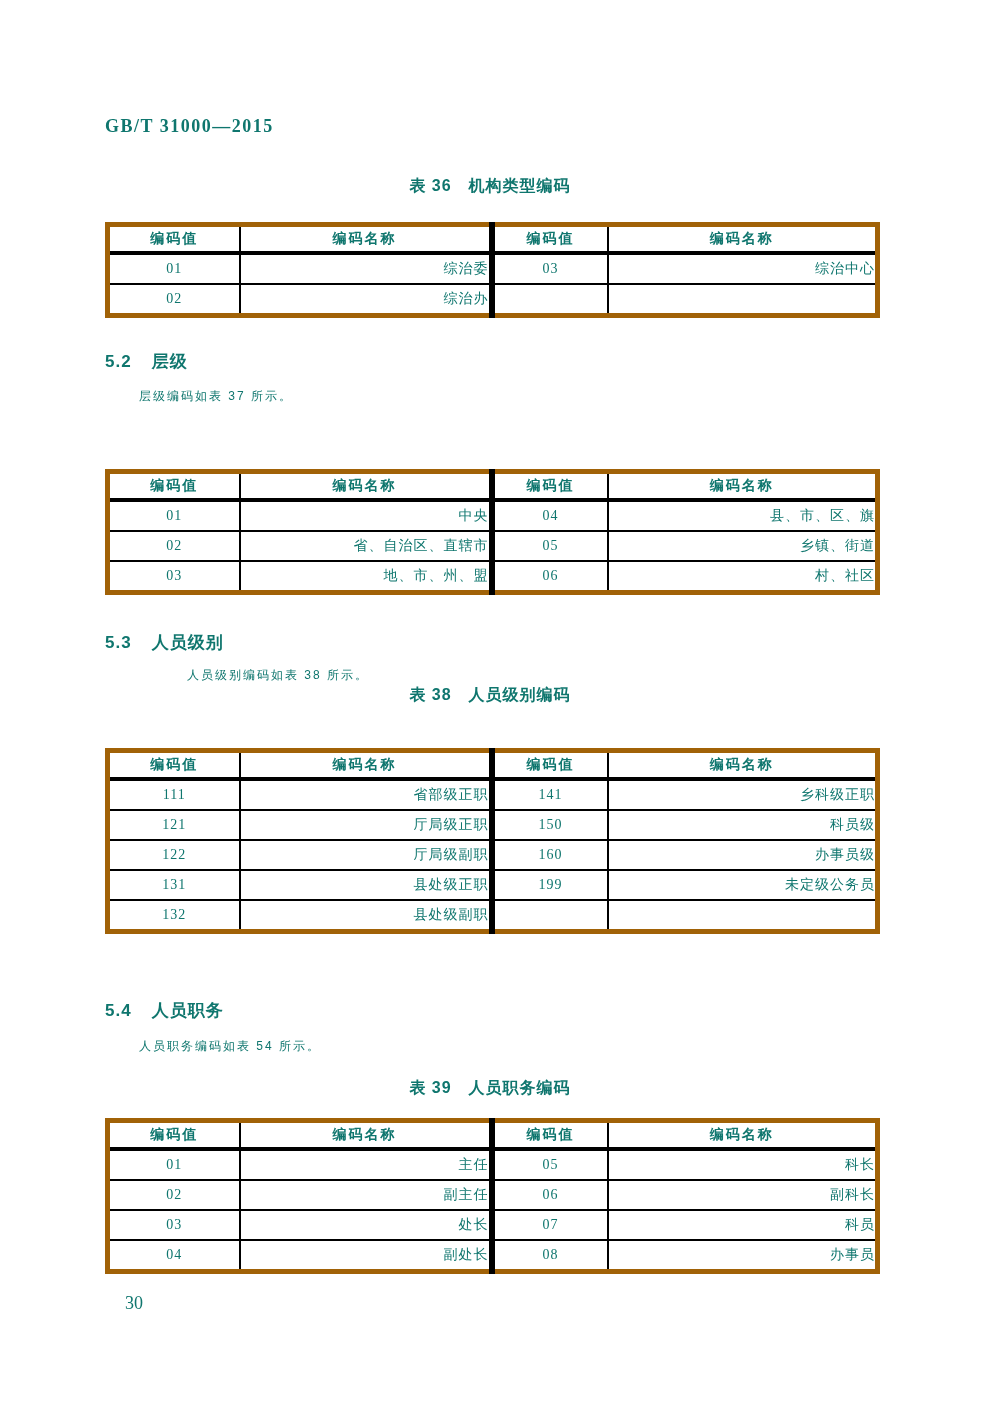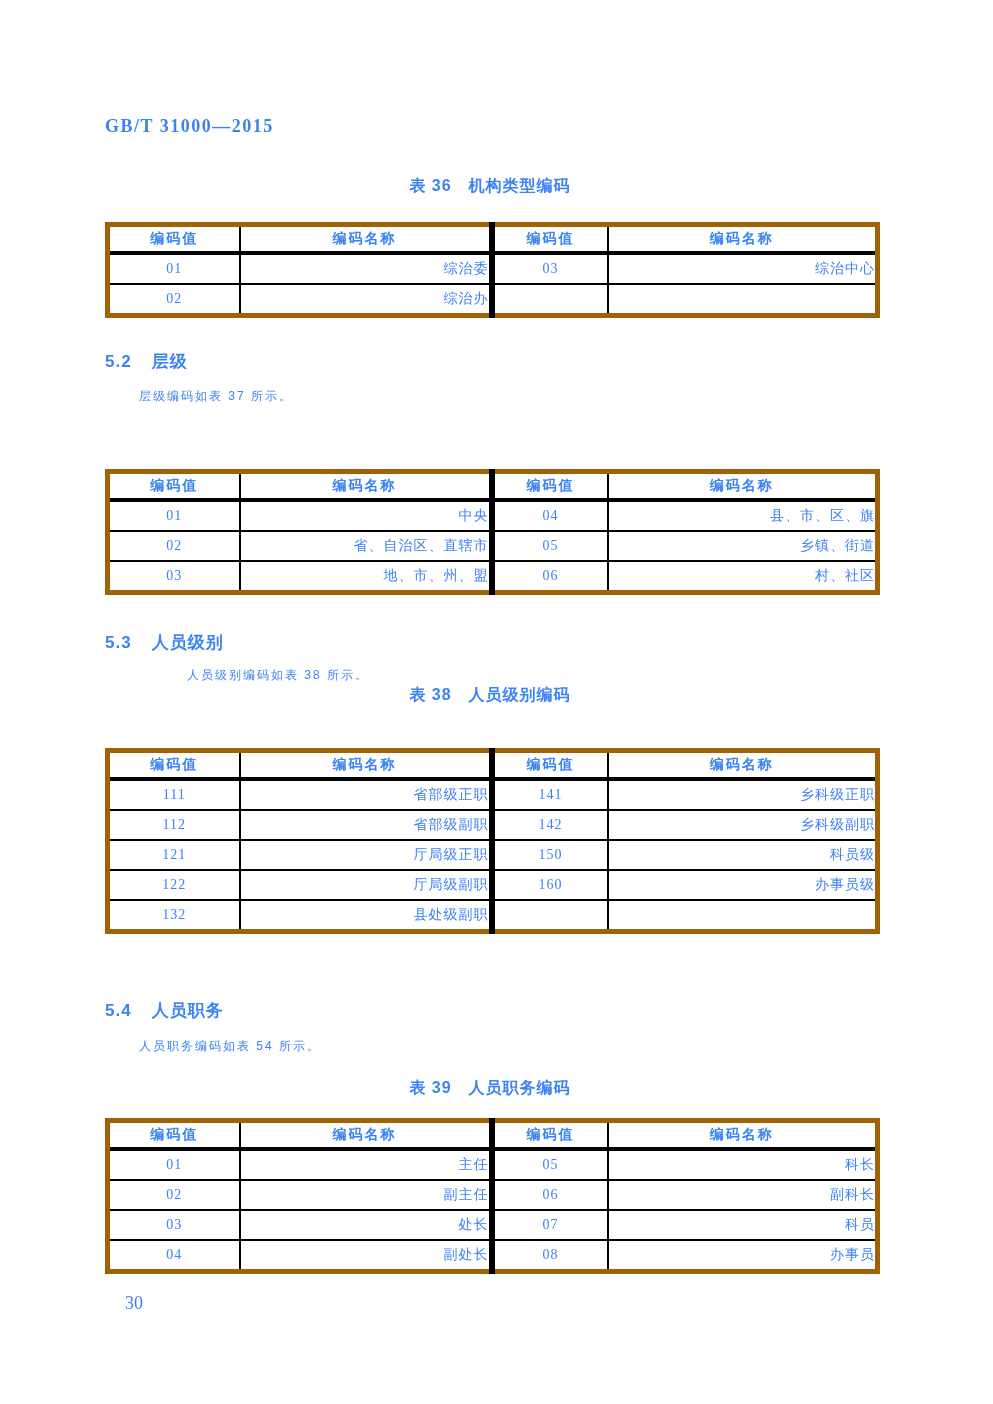--- a/index.html
+++ b/index.html
@@ -1,21 +1,21 @@
 <!DOCTYPE html>
 <html><head>
 <meta charset="utf-8">
 <style>
   html, body { margin: 0; padding: 0; background: #ffffff; }
   .page {
     position: relative;
     width: 993px;
     height: 1404px;
     background: #ffffff;
-    color: #3b82f6;
+    color: #0f766e;
     font-family: "Liberation Serif", serif;
     overflow: hidden;
   }
   .doc-header {
     position: absolute;
     left: 105px;
     top: 116px;
     font-size: 18px;
     font-weight: bold;
     letter-spacing: 1.5px;
@@ -206,38 +206,38 @@
         </tr>
       </thead>
       <tbody>
         <tr>
           <td class="col-code">111</td>
           <td class="col-name">省部级正职</td>
           <td class="col-code mid">141</td>
           <td class="col-name">乡科级正职</td>
         </tr>
         <tr>
-          <td class="col-code">112</td>
-          <td class="col-name">省部级副职</td>
-          <td class="col-code mid">142</td>
-          <td class="col-name">乡科级副职</td>
-        </tr>
-        <tr>
           <td class="col-code">121</td>
           <td class="col-name">厅局级正职</td>
           <td class="col-code mid">150</td>
           <td class="col-name">科员级</td>
         </tr>
         <tr>
           <td class="col-code">122</td>
           <td class="col-name">厅局级副职</td>
           <td class="col-code mid">160</td>
           <td class="col-name">办事员级</td>
         </tr>
         <tr>
+          <td class="col-code">131</td>
+          <td class="col-name">县处级正职</td>
+          <td class="col-code mid">199</td>
+          <td class="col-name">未定级公务员</td>
+        </tr>
+        <tr>
           <td class="col-code">132</td>
           <td class="col-name">县处级副职</td>
           <td class="col-code mid"></td>
           <td class="col-name"></td>
         </tr>
       </tbody>
     </table>
 
   <div class="section-heading" id="sec54">
     <span>5.4</span><span class="sec-title">人员职务</span>

